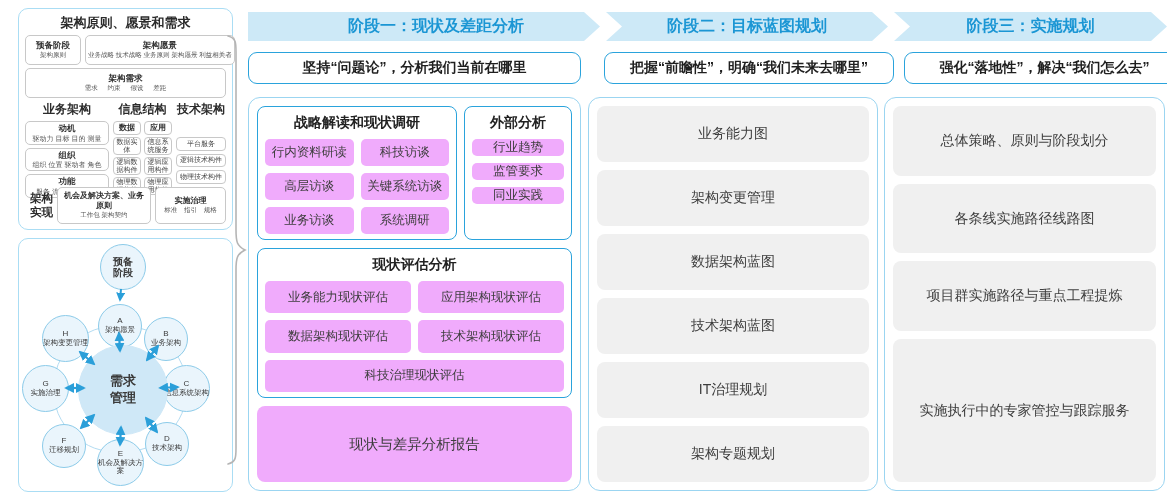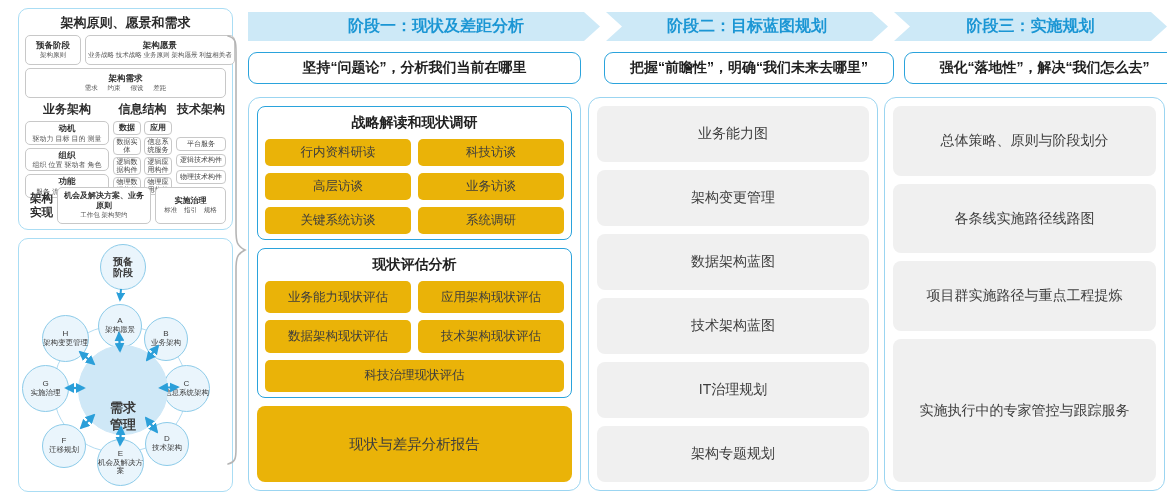--- a/index.html
+++ b/index.html
@@ -74,21 +74,21 @@
 
   
   .panel{top:97px;height:394px;background:#fff;border:1.5px solid #9bd5f1;border-radius:12px;
          padding:8px;display:flex;flex-direction:column;gap:8px;}
   .pn-1{left:248px;width:333px;}
   .pn-2{left:588px;width:290px;}
   .pn-3{left:884px;width:281px;}
 
   .inner-box{border:1.4px solid #2aa3dc;border-radius:8px;padding:5px 7px;display:flex;flex-direction:column;background:#fff;}
   .inner-title{font-size:14px;font-weight:bold;text-align:center;color:#222;margin:2px 0 7px;}
-  .gitem{background:#eab308;border-radius:5px;display:flex;align-items:center;justify-content:center;
+  .gitem{background:#f0abfc;border-radius:5px;display:flex;align-items:center;justify-content:center;
          text-align:center;font-size:12.5px;color:#3d3d3d;}
   .row1{display:flex;gap:7px;flex:0 0 134px;}
   .rsch{flex:1;}
   .rsch-grid{display:grid;grid-template-columns:1fr 1fr;gap:7px;flex:1;}
   .ext{flex:0 0 92px;}
   .ext-col{display:flex;flex-direction:column;gap:7px;flex:1;}
   .assess{flex:0 0 138px;}
   .assess-grid{display:grid;grid-template-columns:1fr 1fr;gap:7px;flex:1;}
   .assess-grid .span2{grid-column:1 / span 2;}
   .report{flex:1;font-size:14.5px;border-radius:8px;}
@@ -205,21 +205,21 @@
       <span class="lb">迁移规划</span>
     </div>
     <div class="adm-node" style="left:3px;top:126px;width:45px;height:45px;">
       <span class="lt">G</span>
       <span class="lb">实施治理</span>
     </div>
     <div class="adm-node" style="left:23px;top:76px;width:45px;height:45px;">
       <span class="lt">H</span>
       <span class="lb">架构变更管理</span>
     </div>
-    <div class="adm-node adm-center" style="left:59px;top:106px;width:88px;height:88px;justify-content:flex-end;">
+    <div class="adm-node adm-center" style="left:59px;top:106px;width:88px;height:88px;">
       <span class="wrap">需求管理</span>
     </div>
 
     <svg class="adm-svg" viewBox="0 0 213 252">
       <defs>
         <marker id="ah" viewBox="0 0 8 8" refX="6.5" refY="4" markerWidth="4.5" markerHeight="4.5" orient="auto-start-reverse">
           <path d="M0,0 L8,4 L0,8 z" fill="#2b9fd9"></path>
         </marker>
       </defs>
       <line x1="102" y1="50" x2="101" y2="61" stroke="#2b9fd9" stroke-width="2" marker-end="url(#ah)"></line>
@@ -247,23 +247,31 @@
   <div class="abs subtitle st-3">强化“落地性”，解决“我们怎么去”</div>
 
   <div class="abs panel pn-1">
     <div class="row1">
       <div class="inner-box rsch">
         <div class="inner-title">战略解读和现状调研</div>
         <div class="rsch-grid">
           <div class="gitem">行内资料研读</div>
           <div class="gitem">科技访谈</div>
           <div class="gitem">高层访谈</div>
+          <div class="gitem">关键系统访谈</div>
           <div class="gitem">业务访谈</div>
-          <div class="gitem">关键系统访谈</div>
           <div class="gitem">系统调研</div>
+        </div>
+      </div>
+      <div class="inner-box ext">
+        <div class="inner-title">外部分析</div>
+        <div class="ext-col">
+          <div class="gitem">行业趋势</div>
+          <div class="gitem">监管要求</div>
+          <div class="gitem">同业实践</div>
         </div>
       </div>
     </div>
     <div class="inner-box assess">
       <div class="inner-title">现状评估分析</div>
       <div class="assess-grid">
         <div class="gitem">业务能力现状评估</div>
         <div class="gitem">应用架构现状评估</div>
         <div class="gitem">数据架构现状评估</div>
         <div class="gitem">技术架构现状评估</div>

